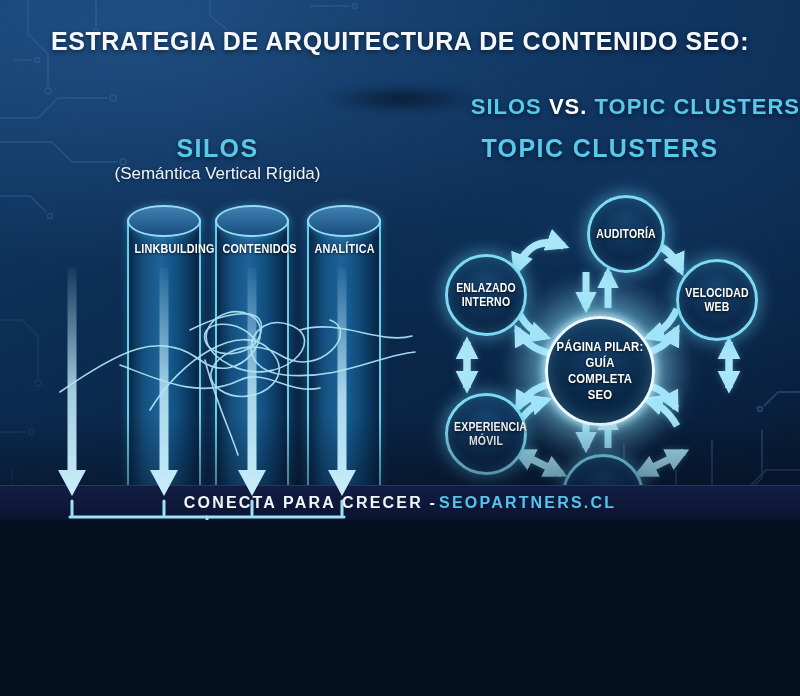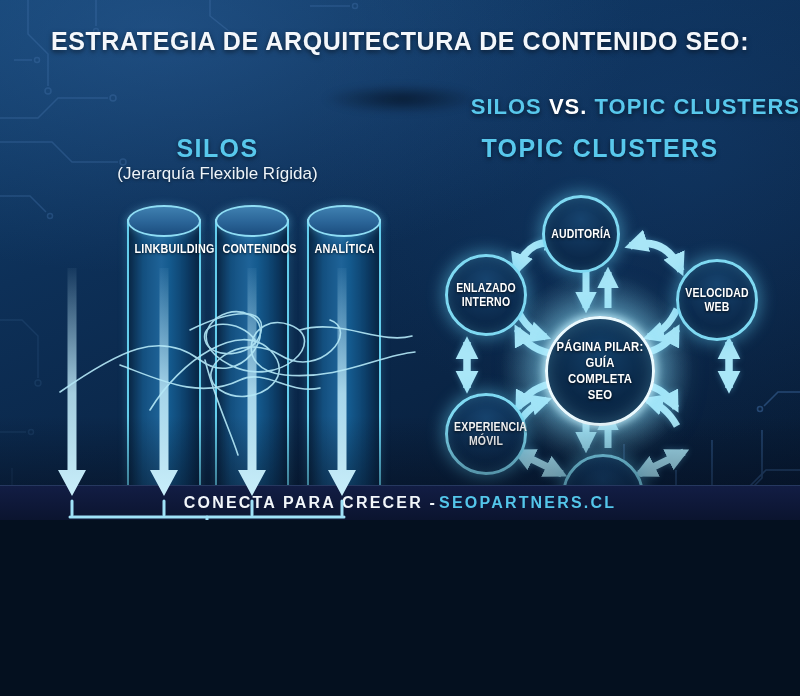--- a/index.html
+++ b/index.html
@@ -140,21 +140,21 @@
       <circle cx="652" cy="600" r="2" fill="#416fa8" stroke="none"></circle>
       <circle cx="608" cy="640" r="2" fill="#416fa8" stroke="none"></circle>
     </g>
   </svg>
 
   <div class="smudge"></div>
   <div class="title1">ESTRATEGIA DE ARQUITECTURA DE CONTENIDO SEO:</div>
   <div class="title2"><span class="cyan">SILOS</span><span class="white"> VS. </span><span class="cyan">TOPIC CLUSTERS</span></div>
 
   <div class="sec-head silos-head">SILOS</div>
-  <div class="sec-sub silos-sub">(Jerarquía Flexible Rígida)</div>
+  <div class="sec-sub silos-sub">(Semántica Vertical Rígida)</div>
   <div class="sec-head tc-head">TOPIC CLUSTERS</div>
 
   <div class="cyl" style="left:127px">
     <div class="cyl-body"></div>
     <div class="cyl-top"></div>
     <div class="cyl-label">LINKBUILDING</div>
   </div>
   <div class="cyl" style="left:215px">
     <div class="cyl-body"></div>
     <div class="cyl-top"></div>
@@ -192,21 +192,21 @@
       <path d="M549,353 Q527,348 517,329" marker-end="url(#ah)"></path>
       <path d="M677,309 Q667,331 648,337" marker-end="url(#ah)"></path>
       <path d="M645,353 Q667,348 677,329" marker-end="url(#ah)"></path>
       <path d="M517,426 Q528,406 547,400" marker-end="url(#ah)"></path>
       <path d="M550,384 Q528,389 518,408" marker-end="url(#ah)"></path>
       <path d="M677,426 Q666,406 647,400" marker-end="url(#ah)"></path>
       <path d="M644,384 Q666,389 676,408" marker-end="url(#ah)"></path>
     </g>
   </svg>
 
-  <div class="node" style="left:542px;top:195px;width:72px;height:72px">
+  <div class="node" style="left:587px;top:195px;width:72px;height:72px">
     <div class="node-label">AUDITORÍA</div>
   </div>
   <div class="node" style="left:445px;top:254px;width:76px;height:76px">
     <div class="node-label">ENLAZADO INTERNO</div>
   </div>
   <div class="node" style="left:676px;top:259px;width:76px;height:76px">
     <div class="node-label">VELOCIDAD WEB</div>
   </div>
   <div class="node node-center" style="left:545px;top:316px;width:104px;height:104px">
     <div class="node-label">

